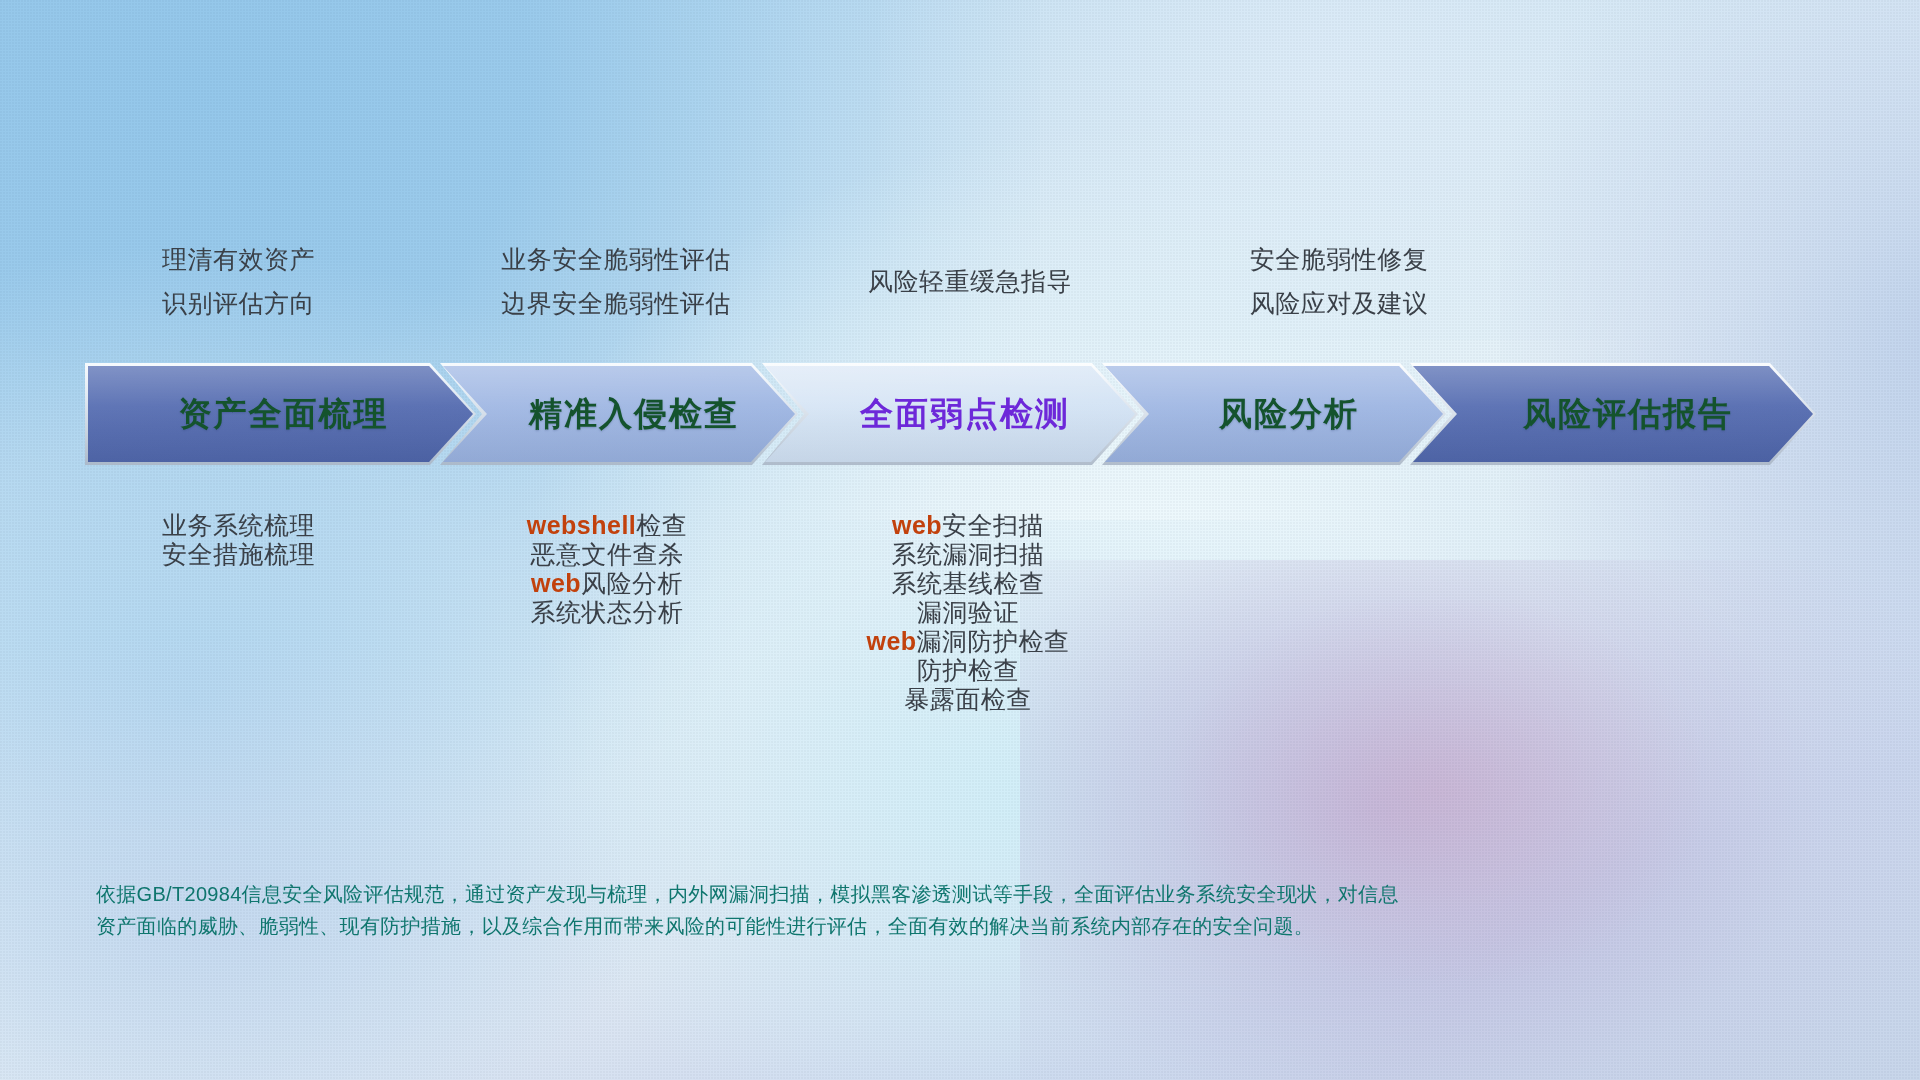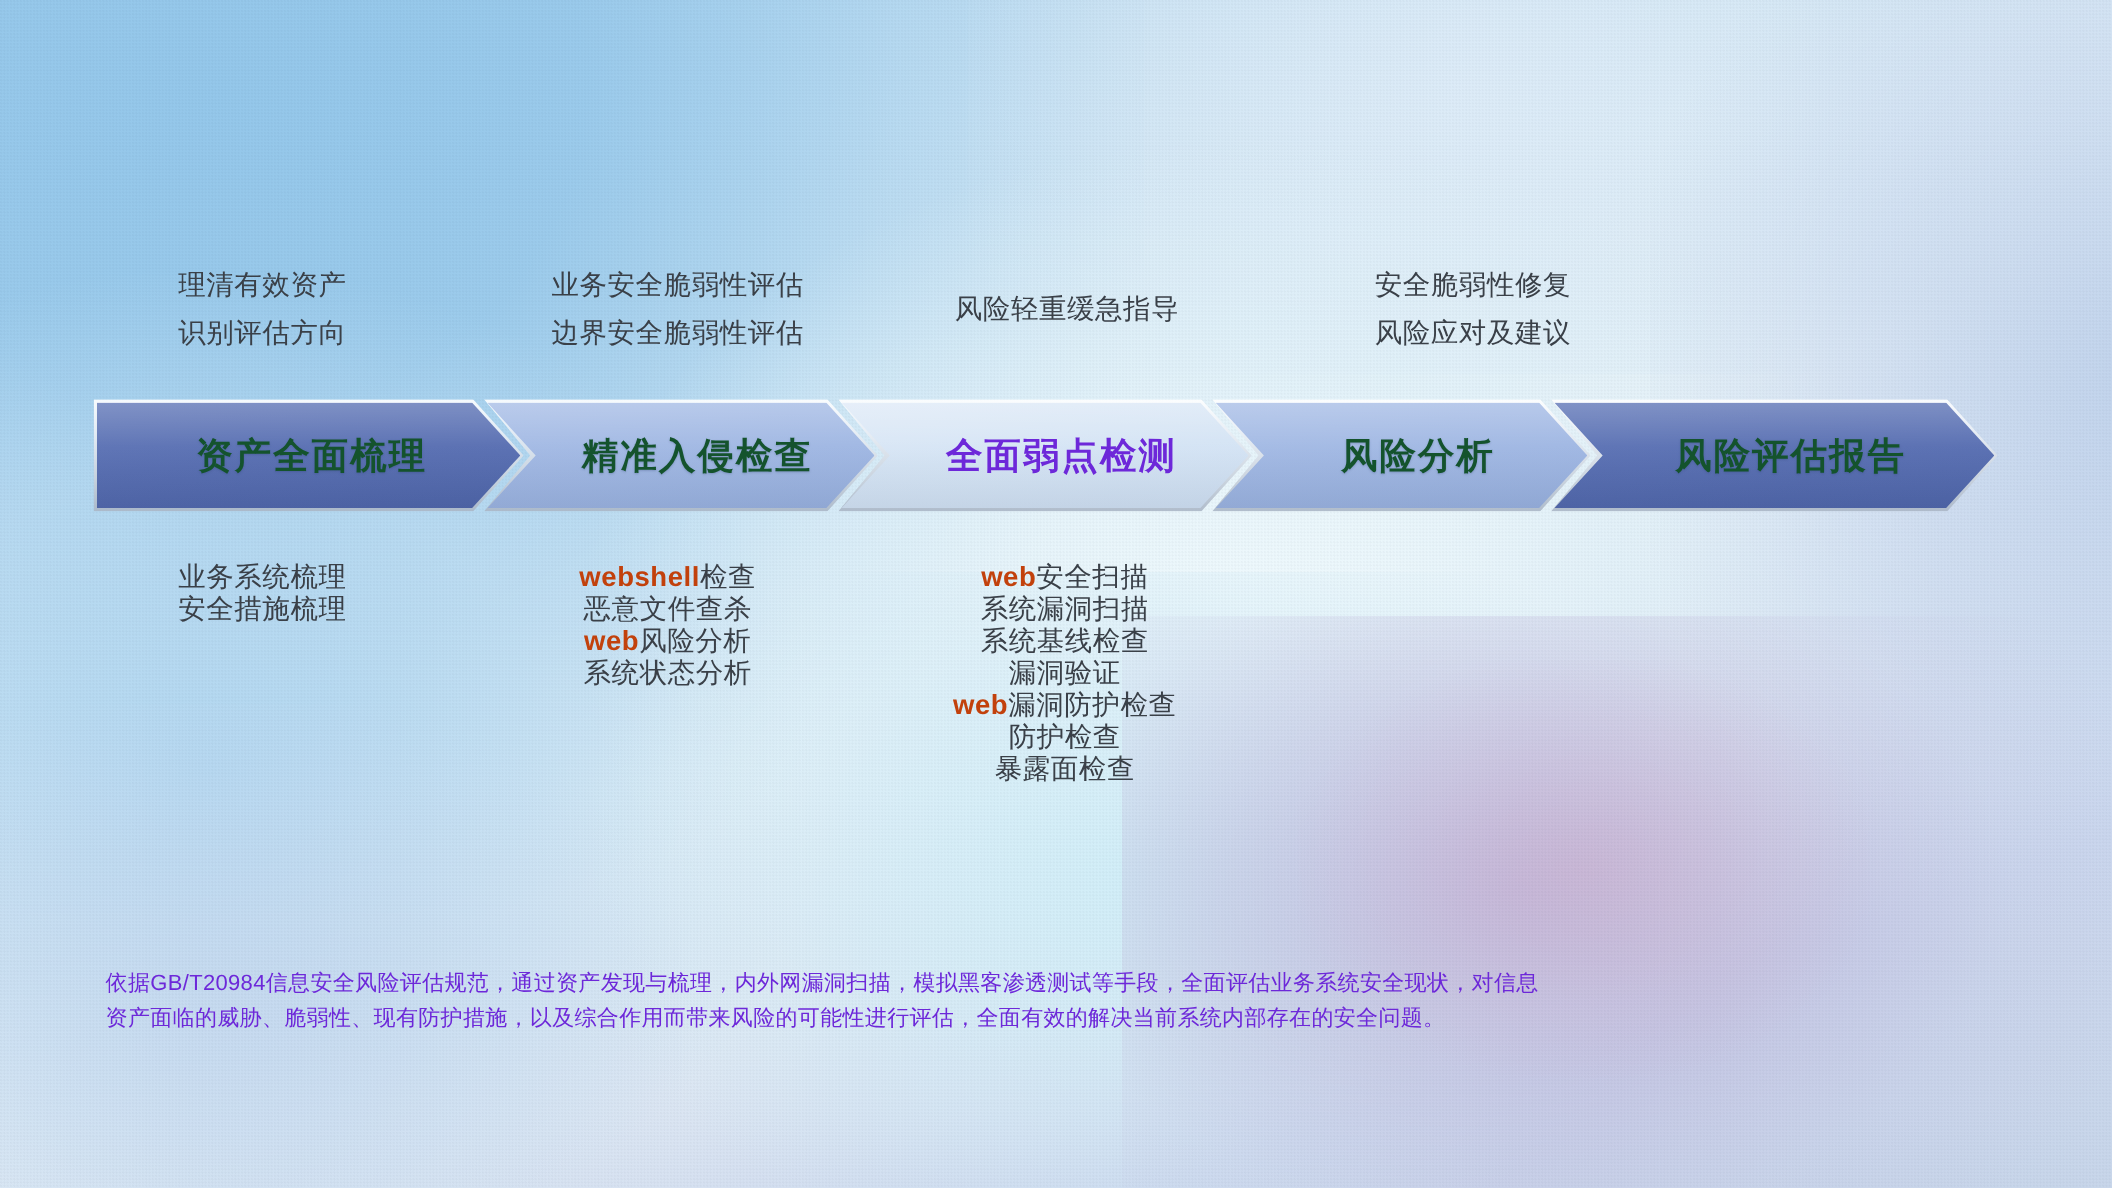--- a/index.html
+++ b/index.html
@@ -135,21 +135,21 @@
 
   .f-dark{background:linear-gradient(175deg,#5d74b6 0%,#546bb0 50%,#4f66ab 100%);}
   .f-mid {background:linear-gradient(175deg,#a7bde6 0%,#9db5e2 52%,#97b0df 100%);}
   .f-pale{background:linear-gradient(175deg,#dfeaf7 0%,#d3e3f4 50%,#cddef2 100%);}
   .t-white{color:#14532d;text-shadow:0 1px 2px rgba(40,58,105,.28);}
   .t-blue{color:#6d28d9;}
 
   
   #footer{
     position:absolute;left:96px;top:878px;width:1560px;
-    font-size:20px;line-height:1.62;color:#6d28d9;letter-spacing:.3px;
+    font-size:20px;line-height:1.62;color:#0f766e;letter-spacing:.3px;
   }
   #footer p{margin:0;}
 </style>
 </head>
 <body>
 
 <div id="bg">
   <div class="l base"></div>
   <div class="l g1"></div>
   <div class="l g9"></div>

